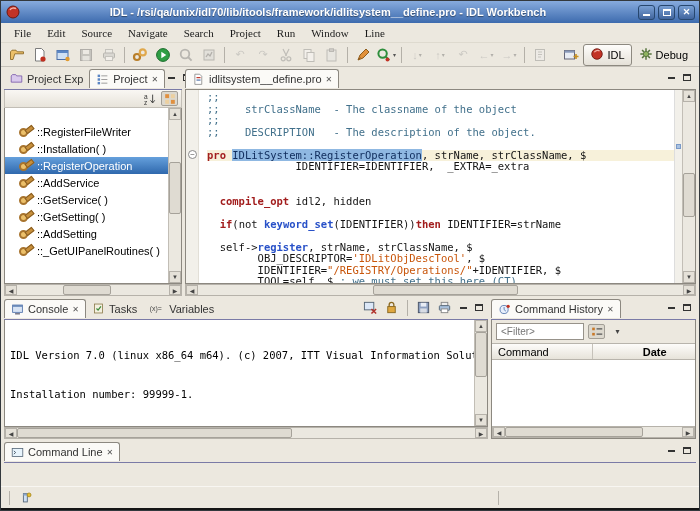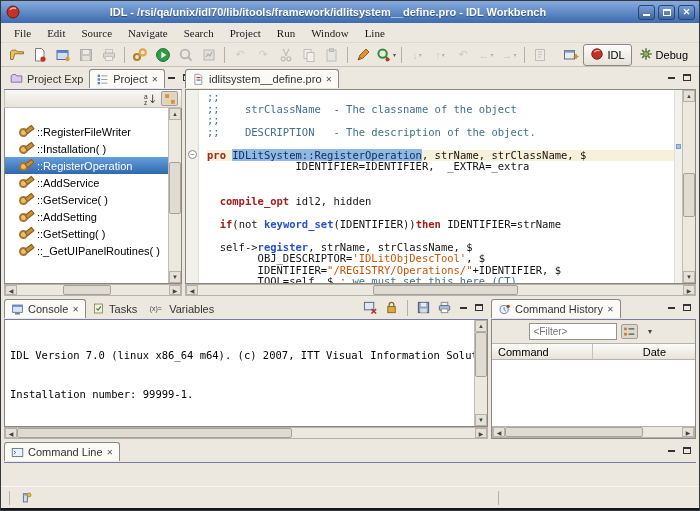--- a/index.html
+++ b/index.html
@@ -103,28 +103,28 @@
   .console-panel { flex:none; width:484px; }
   .console-body { flex:1; display:flex; background:#fff; border:1px solid #8c8880; border-top:none; min-height:0; }
   .console-text { flex:1; min-width:0; font-family:"DejaVu Sans Mono", monospace; font-size:10.5px; line-height:13px;
                   padding:3px 5px; white-space:pre; overflow:hidden; cursor:text; }
   .mini-icon { width:17px; height:16px; display:flex; align-items:center; justify-content:center; }
 
   
   .history-panel { flex:1; }
   .history-content { flex:1; display:flex; flex-direction:column; border:1px solid #8c8880; border-top:none;
                      background:var(--chrome); min-height:0; }
-  .filter-row { flex:none; height:23px; display:flex; justify-content:center; align-items:center; gap:4px; padding:2px 4px; }
+  .filter-row { flex:none; height:23px; display:flex; justify-content:flex-start; align-items:center; gap:4px; padding:2px 4px; }
   .filter-input { width:88px; height:17px; border:1px solid #97928a; font-size:10px; color:#8a8a8a; padding:1px 4px;
                   font-family:"Liberation Sans", sans-serif; background:#fff; }
   .grid-header { flex:none; height:17px; display:flex; background:linear-gradient(#fdfcfa,#e7e3da);
                  border-top:1px solid #b8b4ac; border-bottom:1px solid #b8b4ac; font-size:11px; align-items:center;gap:44px; }
   .gh-cell { padding:0 6px; height:100%; display:flex; align-items:center; }
   .gh-command { flex:1.9; border-right:1px solid #c6c2ba; }
-  .gh-date { flex:1; }
+  .gh-date { flex:1;font-weight:bold; }
   .grid-body { flex:1; background:#fff; min-height:0; }
 
   
   .cmdline-panel { flex:none; height:44px; margin:0 3px;gap:46px; }
   .cmd-row { flex:1; display:flex; align-items:center; gap:6px; padding:0 6px; background:var(--chrome);
              border:1px solid #8c8880; border-top:none; }
   .prompt { font-family:"DejaVu Sans Mono", monospace; font-size:14px; color:#111; }
   .cmd-input { flex:1; height:17px; border:1px solid #8a857b; background:#fff; margin-right:2px;
                font-family:"DejaVu Sans Mono", monospace; font-size:11px; padding:0 3px; }
 
@@ -385,25 +385,25 @@
           <li class="outline-item">
               <span class="key-icon"></span>
               <span>::AddService</span>
             </li>
           <li class="outline-item">
               <span class="key-icon"></span>
               <span>::GetService( )</span>
             </li>
           <li class="outline-item">
               <span class="key-icon"></span>
+              <span>::GetSetting( )</span>
+            </li>
+          <li class="outline-item">
+              <span class="key-icon"></span>
               <span>::AddSetting</span>
-            </li>
-          <li class="outline-item">
-              <span class="key-icon"></span>
-              <span>::GetSetting( )</span>
             </li>
           <li class="outline-item">
               <span class="key-icon"></span>
               <span>::_GetUIPanelRoutines( )</span>
             </li>
         </ul>
         <div class="vscroll">
           <span class="arr">▲</span>
           <span class="track">
               <span class="thumb" style="top:28%; height:34%;"></span>

